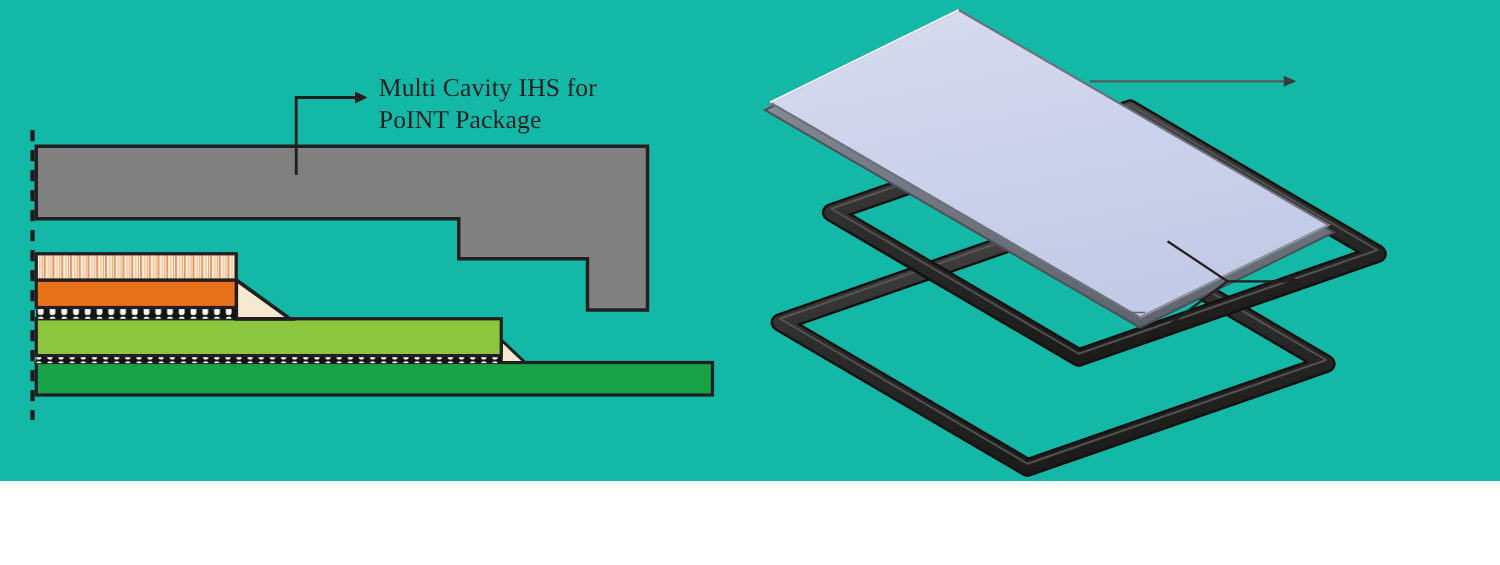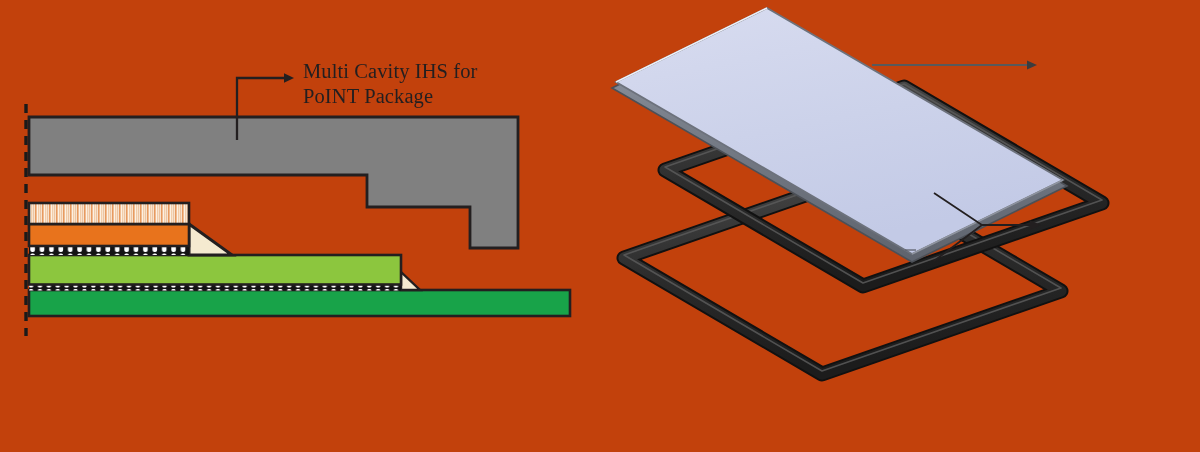--- a/index.html
+++ b/index.html
@@ -7,22 +7,22 @@
     margin: 0;
     padding: 0;
     background: #ffffff;
   }
   body {
     font-family: "Liberation Serif", "DejaVu Serif", serif;
   }
   #figure-root {
     position: relative;
     width: 1200px;
-    height: 452px;
-    background: #c2410c;
+    height: 385px;
+    background: #14b8a6;
     overflow: hidden;
   }
   .panel {
     position: absolute;
     top: 0;
     height: 452px;
   }
   #panel-left  { left: 0;    width: 600px; }
   #panel-right { left: 600px; width: 600px; }
 

